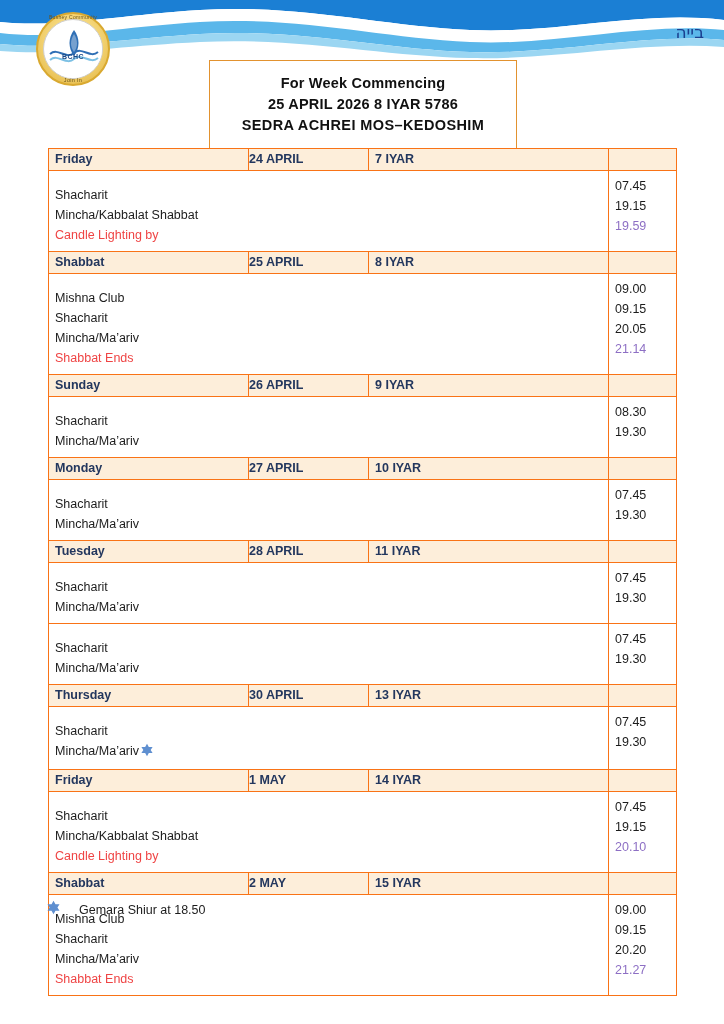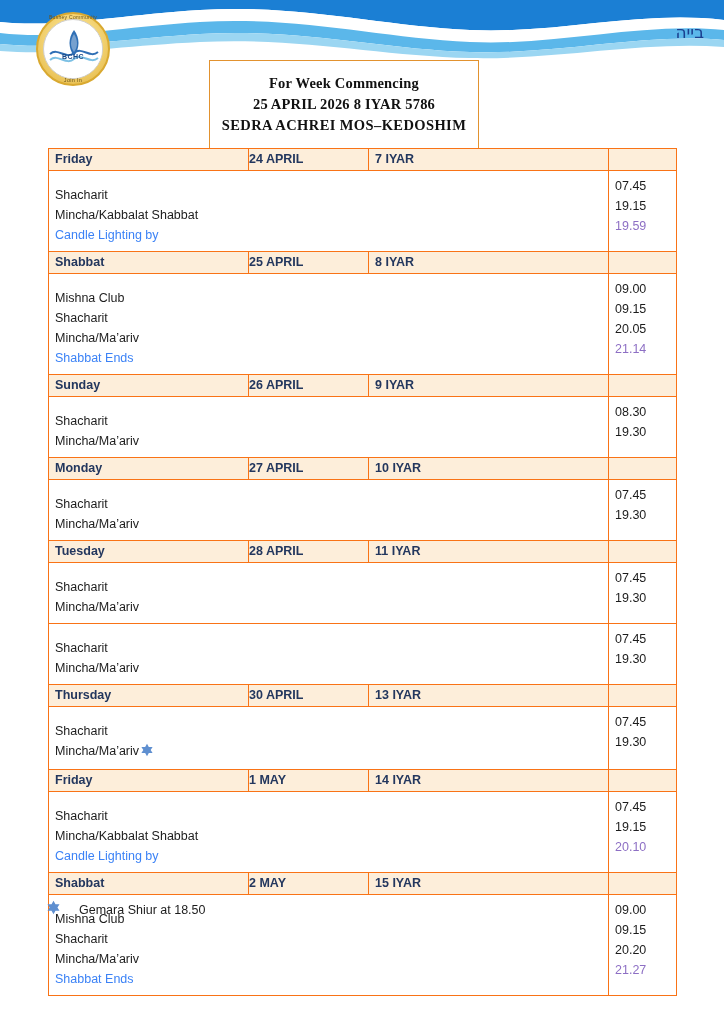--- a/index.html
+++ b/index.html
@@ -95,27 +95,26 @@
     font-size: 17px;
     color: #1b3f8f;
     font-family: "DejaVu Sans", sans-serif;
   }
 
   
   .heading-box {
     position: absolute;
     left: 209px;
     top: 60px;
-    width: 270px;
+    width: 308px;
     box-sizing: border-box;
     border: 1px solid #e2922f;
     background: #ffffff;
     padding: 12px 8px 12px 8px;
     text-align: center;
-    font-family: Liberation Serif, serif;
   }
   .heading-line {
     font-size: 14.5px;
     font-weight: bold;
     color: #111111;
     line-height: 21px;
     letter-spacing: .2px;
   }
   .heading-line.sedra { letter-spacing: .4px; }
 
@@ -154,21 +153,21 @@
   tr.svc-row td { background: #ffffff; }
   .svc-list {
     padding: 14px 0 6px 6px;
   }
   .svc-list .line {
     font-size: 12.5px;
     color: #1c1c1c;
     line-height: 20px;
     white-space: nowrap;
   }
-  .svc-list .line.accent { color: #3b82f6; }
+  .svc-list .line.accent { color: #ef4444; }
   .time-list {
     padding: 5px 0 6px 6px;
   }
   .time-list .line {
     font-size: 12.5px;
     color: #1c1c1c;
     line-height: 20px;
     white-space: nowrap;
   }
   .time-list .line.accent { color: #8d6fc4; }

